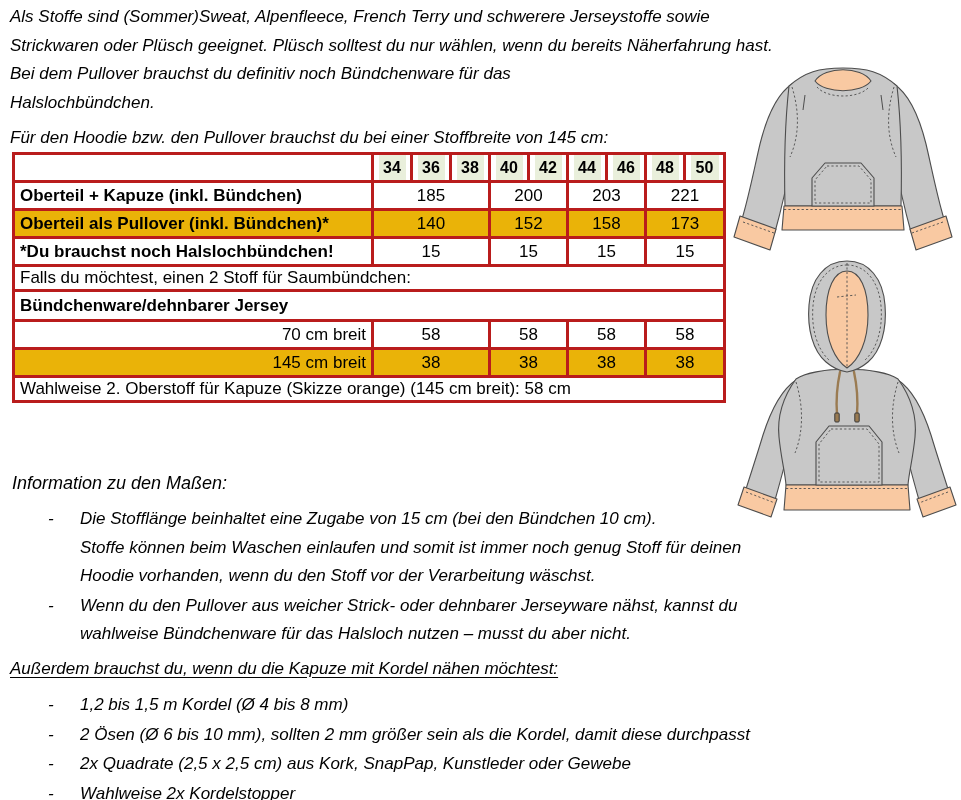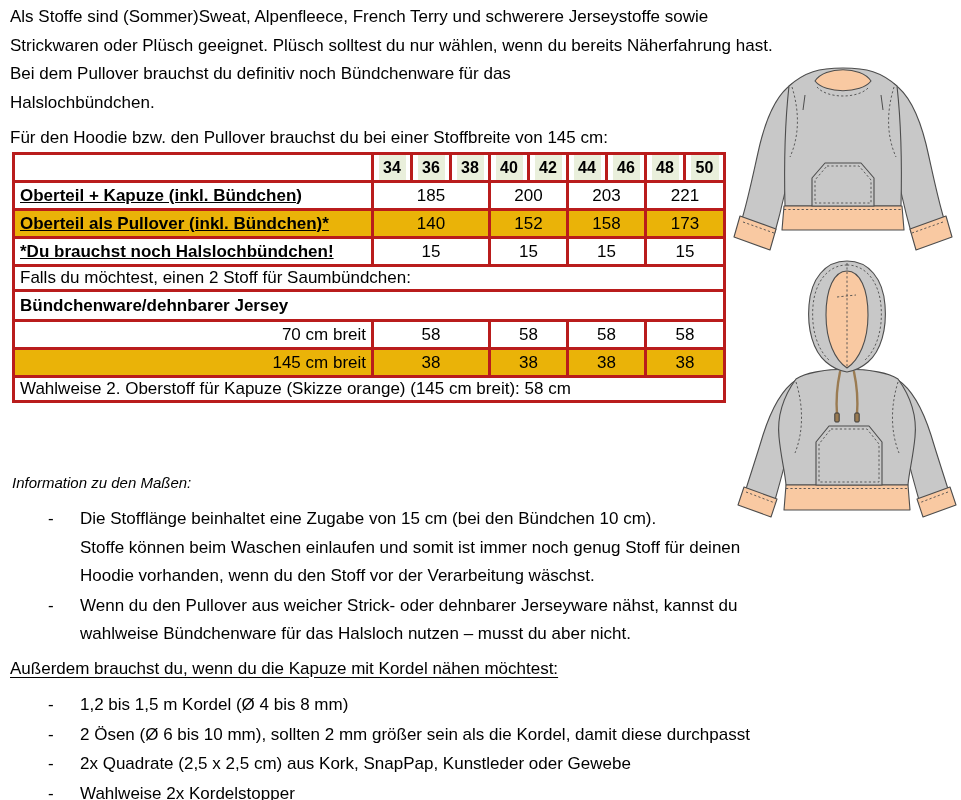--- a/index.html
+++ b/index.html
@@ -1,27 +1,27 @@
 <!DOCTYPE html>
 <html><head>
 <meta charset="utf-8">
 <style>
   html,body{margin:0;padding:0;}
   body{
     width:961px;height:800px;background:#ffffff;color:#000;
     font-family:"Liberation Sans", sans-serif;
     position:relative;overflow:hidden;
   }
-  .abs{position:absolute;}
+  .abs{position:absolute;font-style:italic;}
   .ml{white-space:pre-line;}
 
   
   .para1{left:10px;top:3px;width:946px;font-size:17px;line-height:28.5px;}
   .table-intro{left:10px;top:126px;width:720px;font-size:17px;line-height:24px;}
-  .info-title{left:12px;top:471px;font-size:15px;font-style:italic;line-height:24px;}
+  .info-title{left:12px;top:471px;font-size:18px;font-style:italic;line-height:24px;}
 
   .bullets1{left:48px;top:505px;width:830px;}
   .bullets2{left:48px;top:691px;width:900px;}
   .bullet-item{display:flex;font-size:17px;line-height:28.5px;}
   .bullet-item + .bullet-item{margin-top:1px;}
   .dash{width:32px;flex:0 0 32px;}
 
   .cord-title{left:10px;top:657px;font-size:17px;line-height:24px;
     text-decoration:underline;text-underline-offset:3px;}
 
@@ -34,21 +34,21 @@
     border:3px solid #b91c1c;padding:0 5px;vertical-align:middle;
     overflow:hidden;white-space:nowrap;
   }
   tr.hdr td{height:25px;}
   td.size-cell{
     background:#e9efdb;background-clip:content-box;padding:2px 0;
     text-align:center;font-weight:bold;font-size:16px;
   }
   tr.band td{background:#d6e3bb;font-weight:bold;height:25px;}
   tr.datarow td{height:25px;}
-  td.lbl{font-weight:bold;text-decoration:underline;}
+  td.lbl{font-weight:bold;}
   td.val{text-align:center;}
   tr.grayrow td{background:#eab308;}
   tr.noterow td{height:auto;padding:1px 5px;}
   tr.sec2 td{font-weight:bold;height:27px;}
   td.rlabel{text-align:right;padding-right:10px;}
 
   
   .sweater-box{left:726px;top:50px;width:234px;height:208px;}
   .hoodie-box{left:718px;top:256px;width:242px;height:268px;}
   svg{display:block;}

